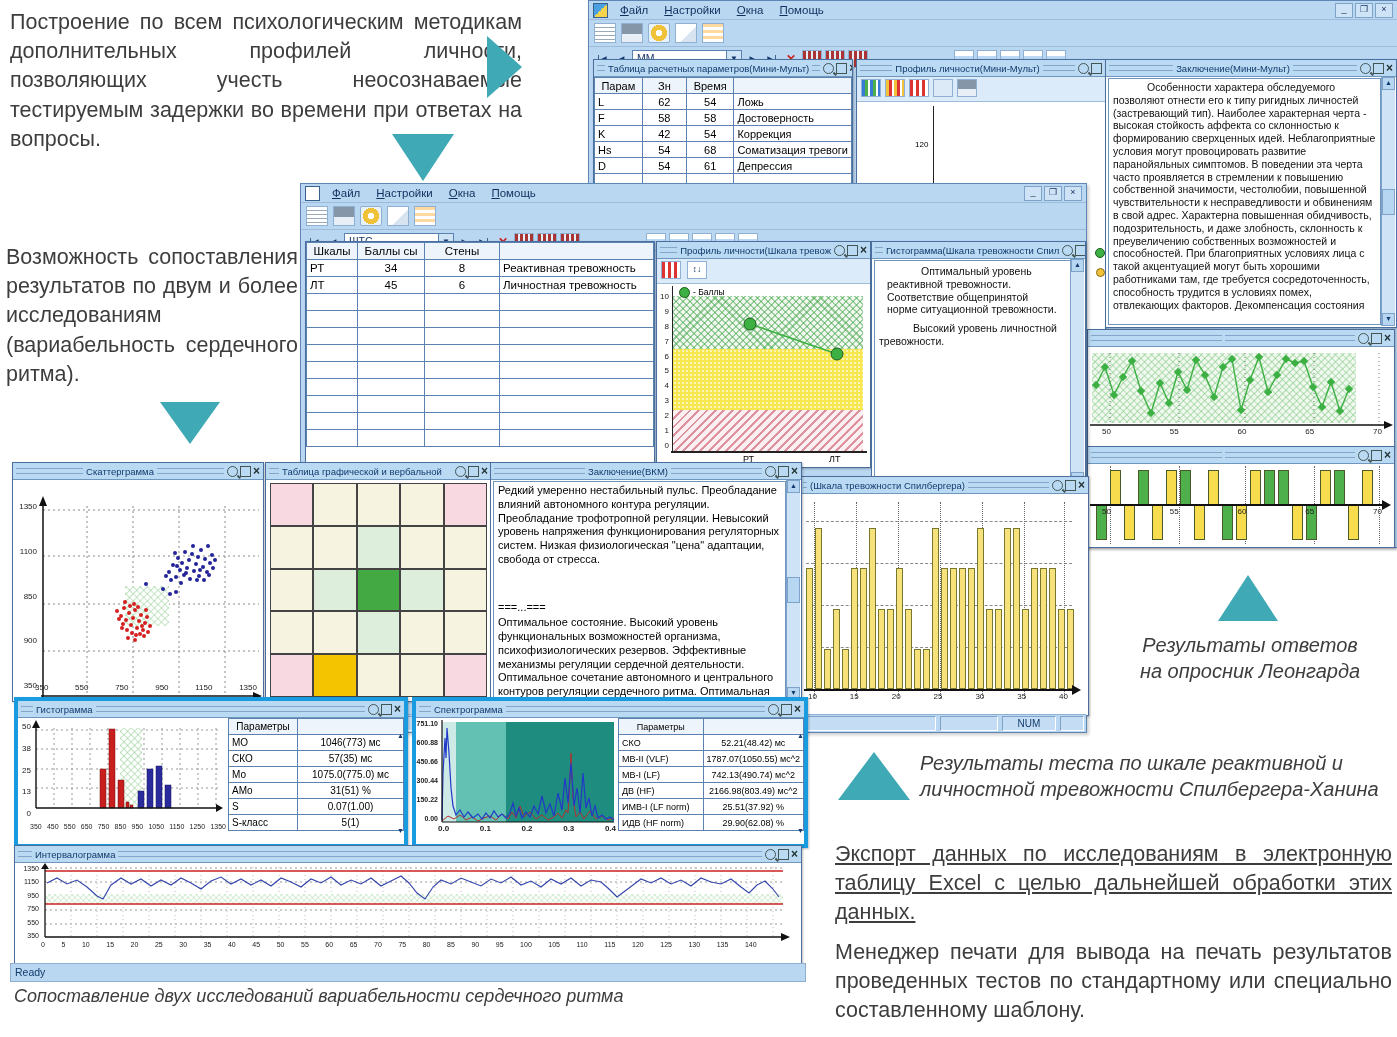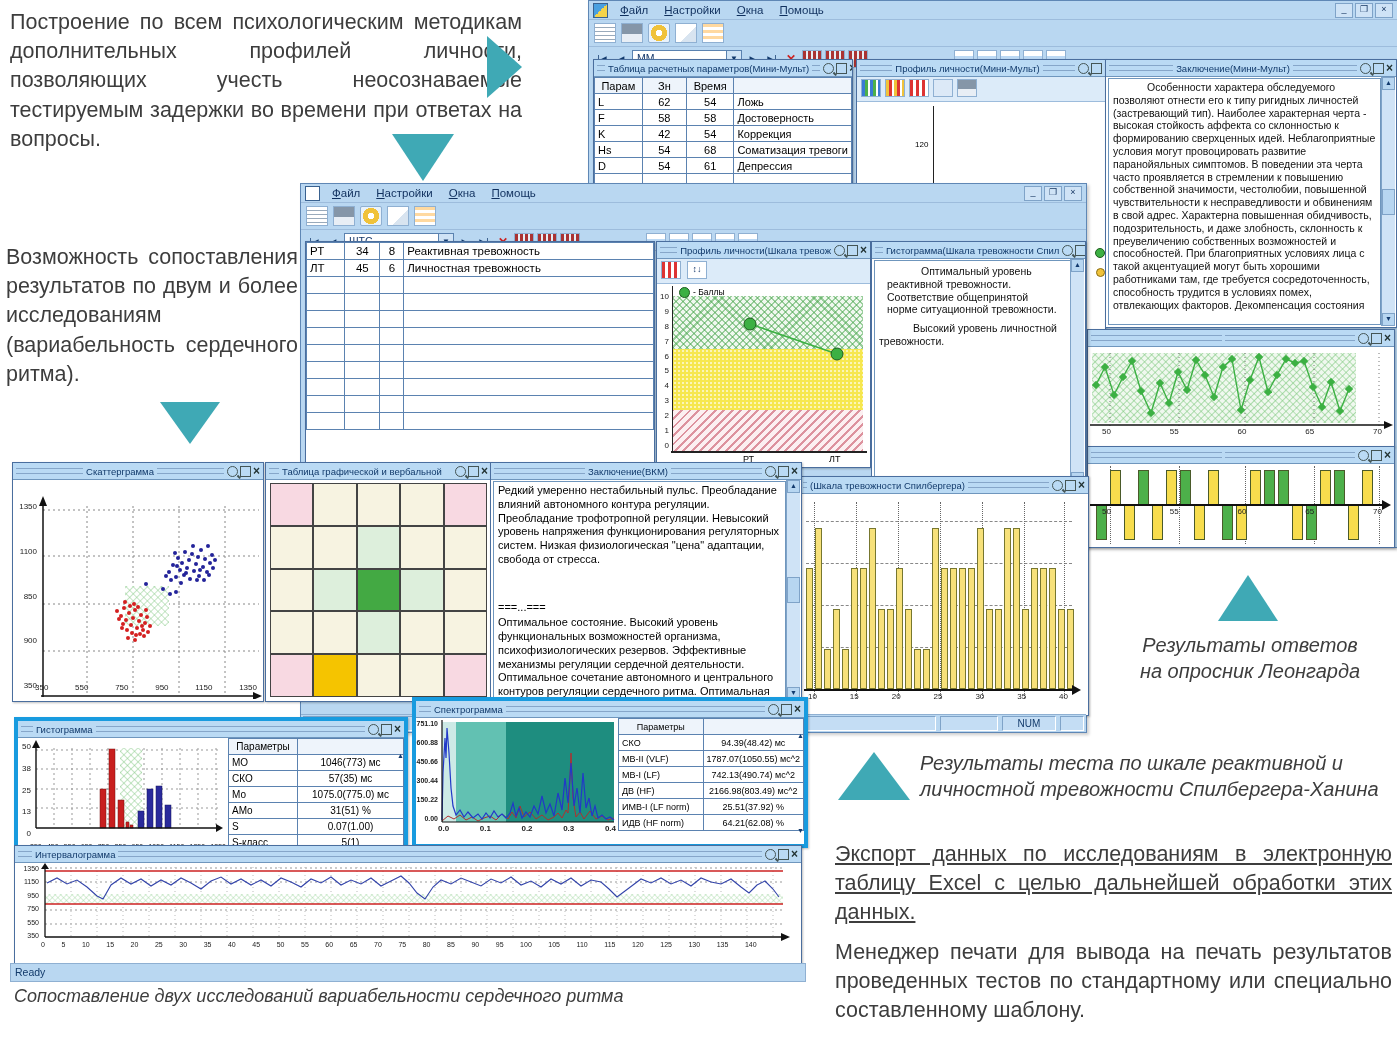--- a/index.html
+++ b/index.html
@@ -360,20 +360,26 @@
       <div class="gico win"></div>
       <div class="gico win"></div>
       <div class="gico win"></div>
       <div class="gico win"></div>
       <div class="gico win"></div>
     </div>
 
     <div class="child" style="left:4px;top:57px;width:348px;height:280px;">
       <table class="dt" style="font-size:11.5px;">
         <tbody>
+            <tr style="height:17px;">
+          <th style="width:44px;">Шкалы</th>
+          <th style="width:60px;">Баллы сы</th>
+          <th style="width:68px;">Стены</th>
+          <th></th>
+        </tr>
         <tr style="height:17px;">
               <td>РТ</td>
               <td class="num">34</td>
               <td class="num">8</td>
               <td>Реактивная тревожность</td>
             </tr>
         <tr style="height:17px;">
               <td>ЛТ</td>
               <td class="num">45</td>
               <td class="num">6</td>
@@ -763,21 +769,21 @@
       <p style="margin:34px 0 2px 0;">===...===</p>
       <p style="margin:0;">Оптимальное состояние. Высокий уровень функциональных возможностей организма, психофизиологических резервов. Эффективные механизмы регуляции сердечной деятельности. Оптимальное сочетание автономного и центрального контуров регуляции сердечного ритма. Оптимальная физиологическая "цена" адаптации. Свобода от стрессов. Хороший уровень работоспособности.</p>
     </div>
     <div class="vscroll">
         <span class="varrow">▲</span>
         <span class="vthumb"></span>
         <span class="varrow">▼</span>
       </div>
   </div>
 
-  <div class="child blueframe" style="left:14px;top:697px;width:386px;height:143px;margin-top:20px;">
+  <div class="child blueframe" style="left:14px;top:697px;width:386px;height:143px;">
     <div class="ctitle">
         <div class="tl" style="flex:0 0 12px;"></div>
         <span>Гистограмма</span>
         <div class="tl"></div>
       <span class="wc">
           <span class="wcz"></span>
           <span class="wcm"></span>
           <span class="wcx">×</span>
         </span>
       </div>
@@ -925,41 +931,41 @@
       </div>
       <div style="flex:1;position:relative;">
         <table class="dt" style="font-size:9px;">
           <tbody>
               <tr style="height:16px;">
                 <th style="width:78px;">Параметры</th>
                 <th></th>
               </tr>
           <tr>
                 <td>СКО</td>
-                <td class="num">94.39(48.42) мс</td>
+                <td class="num">52.21(48.42) мс</td>
               </tr>
           <tr>
                 <td>МВ-II (VLF)</td>
                 <td class="num">1787.07(1050.55) мс^2</td>
               </tr>
           <tr>
                 <td>МВ-I (LF)</td>
                 <td class="num">742.13(490.74) мс^2</td>
               </tr>
           <tr>
                 <td>ДВ (HF)</td>
                 <td class="num">2166.98(803.49) мс^2</td>
               </tr>
           <tr>
                 <td>ИМВ-I (LF norm)</td>
                 <td class="num">25.51(37.92) %</td>
               </tr>
           <tr>
                 <td>ИДВ (HF norm)</td>
-                <td class="num">64.21(62.08) %</td>
+                <td class="num">29.90(62.08) %</td>
               </tr>
         </tbody>
           </table>
         <div class="abs" style="right:0;top:14px;font-size:7px;color:#123a6e;">▲</div>
         <div class="abs" style="right:0;bottom:2px;font-size:7px;color:#123a6e;">▼</div>
       </div>
     </div>
   </div>
 
   <div class="child" style="left:14px;top:845px;width:786px;height:118px;">

